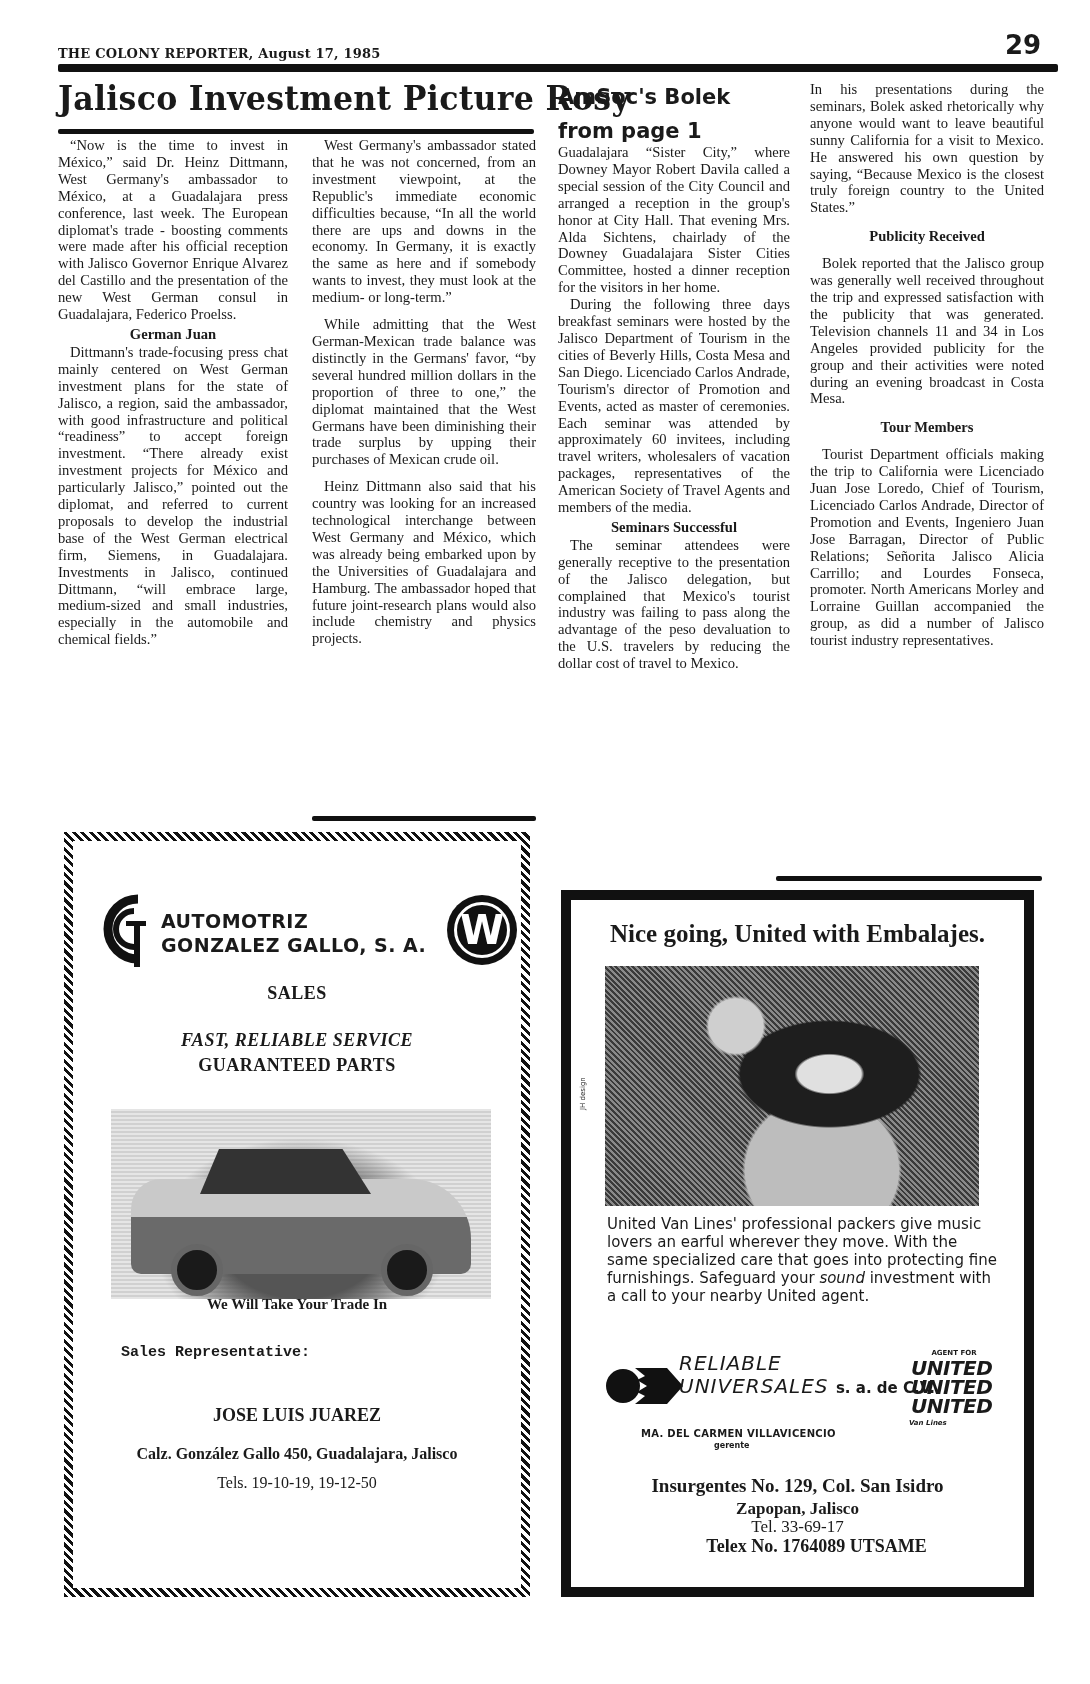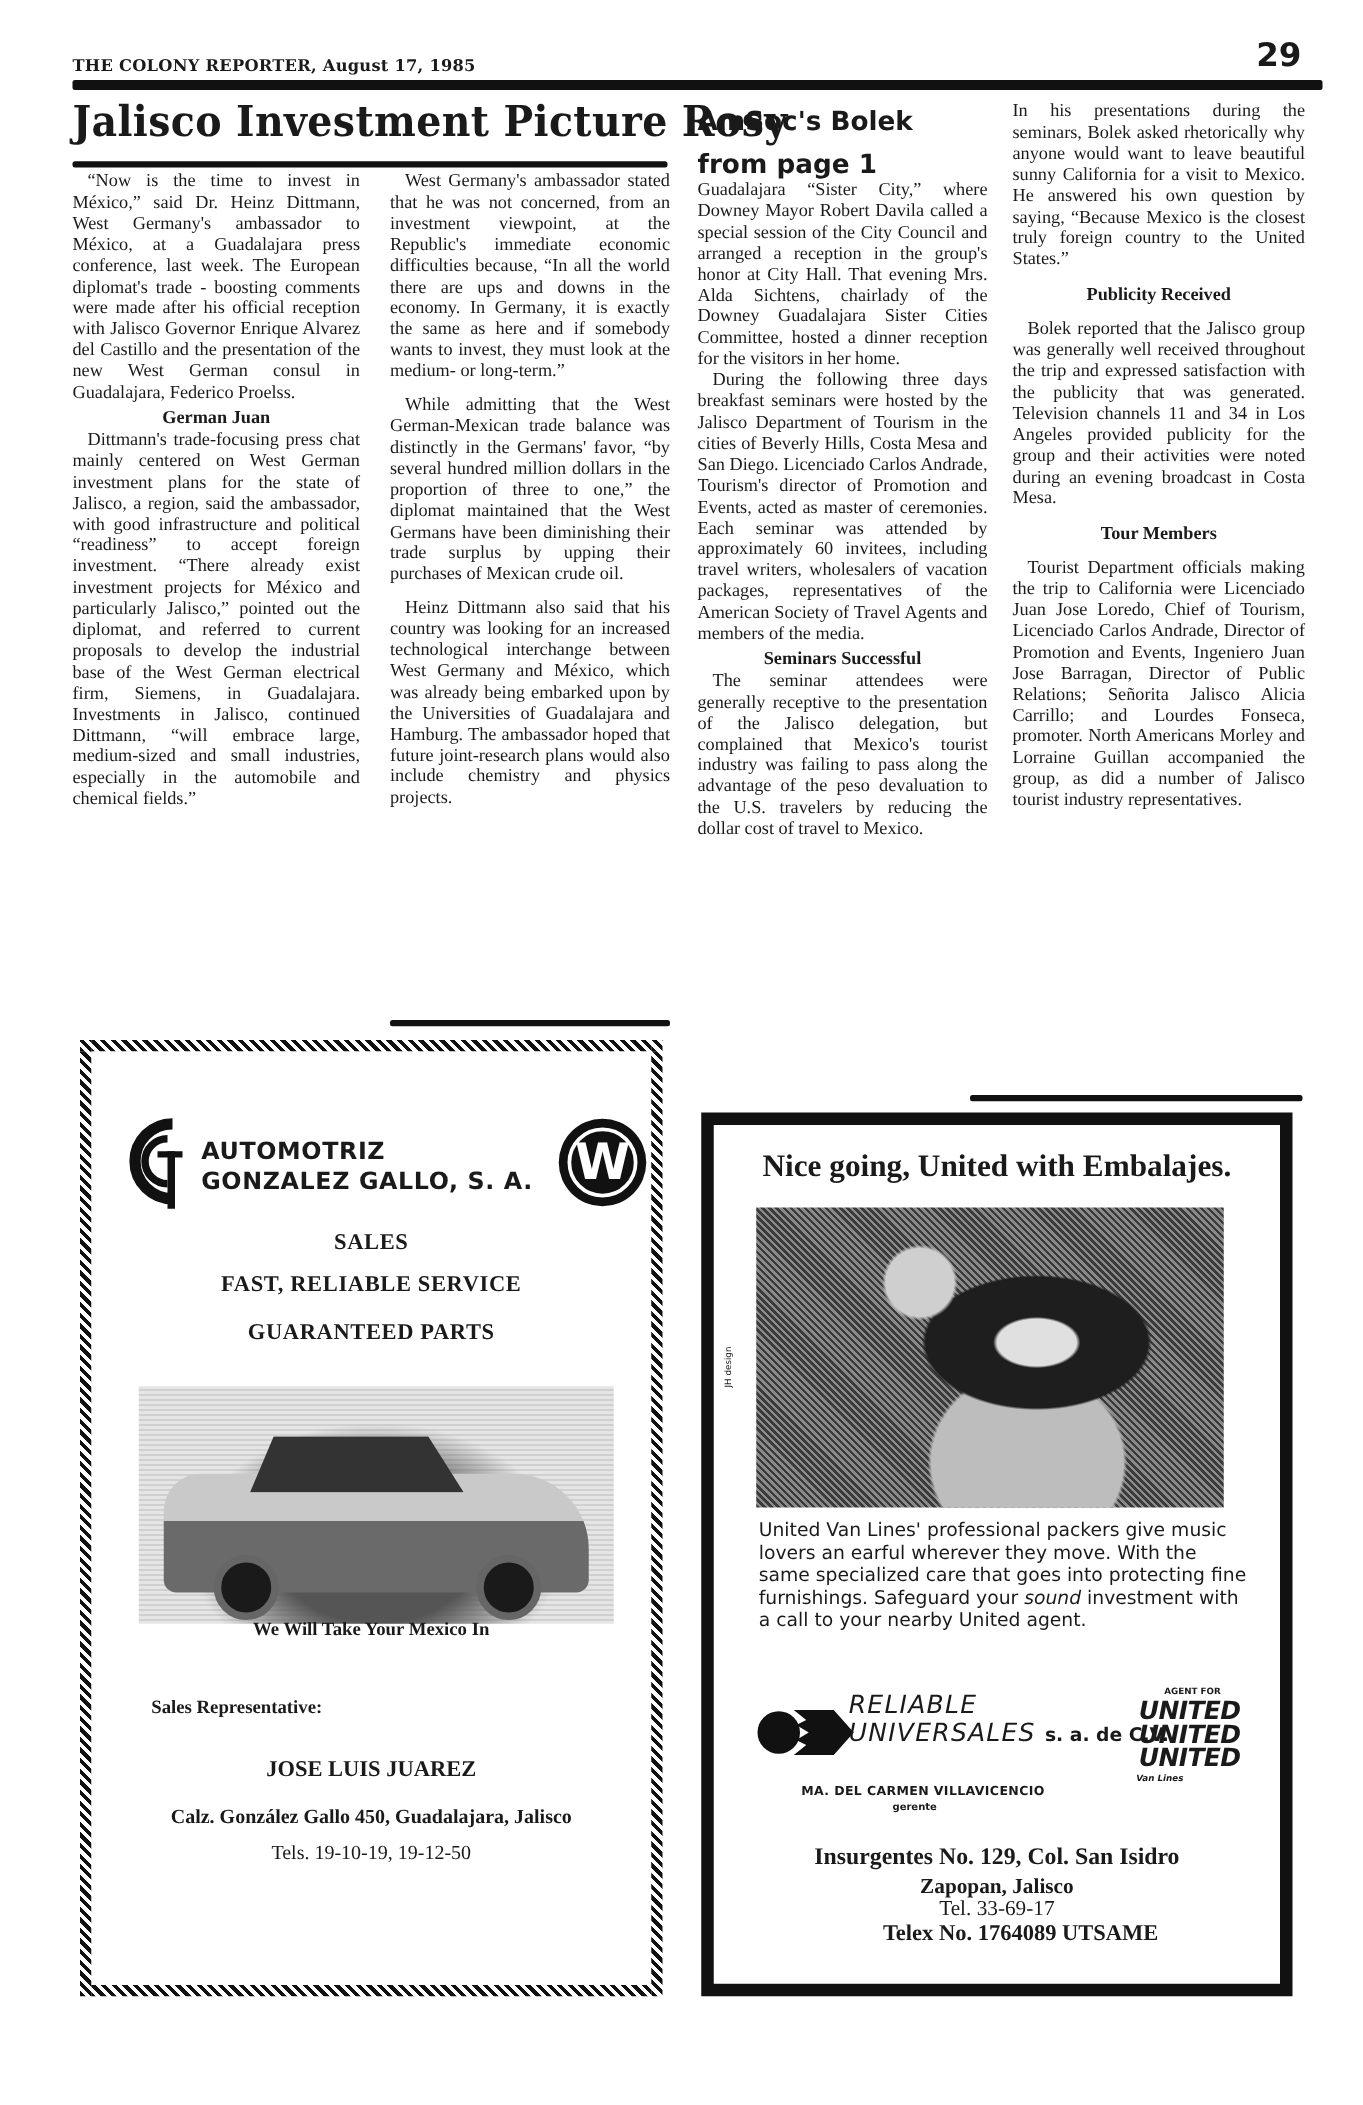--- a/index.html
+++ b/index.html
@@ -35,21 +35,21 @@
   .vw-badge { position: absolute; left: 374px; top: 54px; width: 70px; height: 70px; border-radius: 50%; background: #111; display: flex; align-items: center; justify-content: center; }
   .vw-badge-inner { width: 56px; height: 56px; border-radius: 50%; border: 3px solid #fff; background: #111; color: #fff; font-family: "DejaVu Sans", sans-serif; font-weight: bold; font-size: 40px; display: flex; align-items: center; justify-content: center; }
   .vw-line { position: absolute; left: 0; width: 100%; text-align: center; font-family: "Liberation Serif", serif; font-weight: bold; font-size: 18px; letter-spacing: 0.5px; }
   .car-photo { position: absolute; left: 38px; top: 268px; width: 380px; height: 190px; background:
       radial-gradient(ellipse at 50% 70%, #555 0 30%, transparent 55%),
       repeating-linear-gradient(0deg, #e5e5e5 0 2px, #d0d0d0 2px 4px); }
   .car-body { position: absolute; left: 20px; top: 70px; width: 340px; height: 95px; background: linear-gradient(180deg, #c9c9c9 0 40%, #6a6a6a 40% 100%); border-radius: 30px 60px 10px 10px; }
   .car-window { position: absolute; left: 70px; top: 40px; width: 190px; height: 45px; background: #333; clip-path: polygon(10% 100%, 20% 0, 85% 0, 100% 100%); }
   .wheel { position: absolute; top: 135px; width: 52px; height: 52px; border-radius: 50%; background: #1a1a1a; border: 6px solid #666; }
   .trade-in { position: absolute; left: 0; width: 100%; top: 455px; text-align: center; font-family: "Liberation Serif", serif; font-weight: bold; font-size: 15px; }
-  .sales-rep { position: absolute; left: 48px; top: 517px; font-family: Liberation Serif, serif; font-weight: bold; font-size: 15px; }
+  .sales-rep { position: absolute; left: 48px; top: 503px; font-family: Liberation Mono, monospace; font-weight: bold; font-size: 15px; }
   .rep-name { position: absolute; left: 0; width: 100%; top: 564px; text-align: center; font-family: "Liberation Serif", serif; font-weight: bold; font-size: 18px; }
   .rep-addr { position: absolute; left: 0; width: 100%; top: 604px; text-align: center; font-family: "Liberation Serif", serif; font-weight: bold; font-size: 16px; }
   .rep-tels { position: absolute; left: 0; width: 100%; top: 633px; text-align: center; font-family: "Liberation Serif", serif; font-size: 16px; }
 
   
   .un-ad { position: absolute; left: 561px; top: 890px; width: 473px; height: 707px; border: 10px solid #111; background: #fff; }
   .un-title { position: absolute; left: 0; width: 100%; top: 20px; text-align: center; font-family: "Liberation Serif", serif; font-weight: bold; font-size: 25px; }
   .un-photo { position: absolute; left: 34px; top: 66px; width: 374px; height: 240px; background:
       radial-gradient(circle at 35% 25%, #cfcfcf 0 9%, transparent 10%),
       radial-gradient(ellipse at 60% 45%, #e0e0e0 0 10%, #1e1e1e 11% 28%, transparent 29%),
@@ -120,31 +120,31 @@
     <rect x="36" y="30" width="6" height="46" fill="#111"></rect>
   </svg>
   <div class="vw-company">
     <div>AUTOMOTRIZ</div>
     <div>GONZALEZ GALLO, S. A.</div>
   </div>
   <div class="vw-badge">
     <div class="vw-badge-inner">W</div>
   </div>
   <div class="vw-line" style="top:142px;">SALES</div>
-  <div class="vw-line" style="top:176px;">FAST, RELIABLE SERVICE</div>
+  <div class="vw-line" style="top:189px;font-style:italic;">FAST, RELIABLE SERVICE</div>
   <div class="vw-line" style="top:214px;">GUARANTEED PARTS</div>
 
   <div class="car-photo">
     <div class="car-body"></div>
     <div class="car-window"></div>
     <div class="wheel" style="left:60px;"></div>
     <div class="wheel" style="left:270px;"></div>
   </div>
 
-  <div class="trade-in">We Will Take Your Mexico In</div>
+  <div class="trade-in">We Will Take Your Trade In</div>
   <div class="sales-rep">Sales Representative:</div>
   <div class="rep-name">JOSE LUIS JUAREZ</div>
   <div class="rep-addr">Calz. González Gallo 450, Guadalajara, Jalisco</div>
   <div class="rep-tels">Tels. 19-10-19, 19-12-50</div>
 </div>
 
 <div class="un-ad">
   <div class="un-title">Nice going, United with Embalajes.</div>
   <div class="credit">JH design</div>
   <div class="un-photo"></div>

